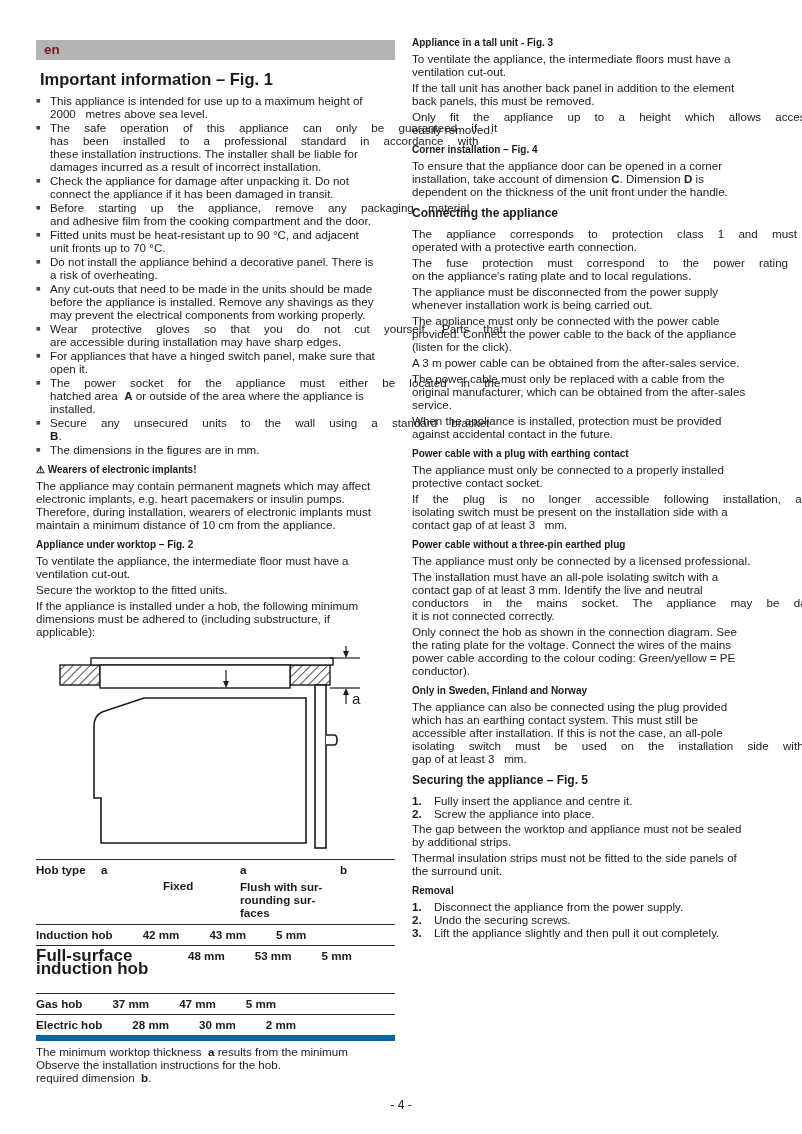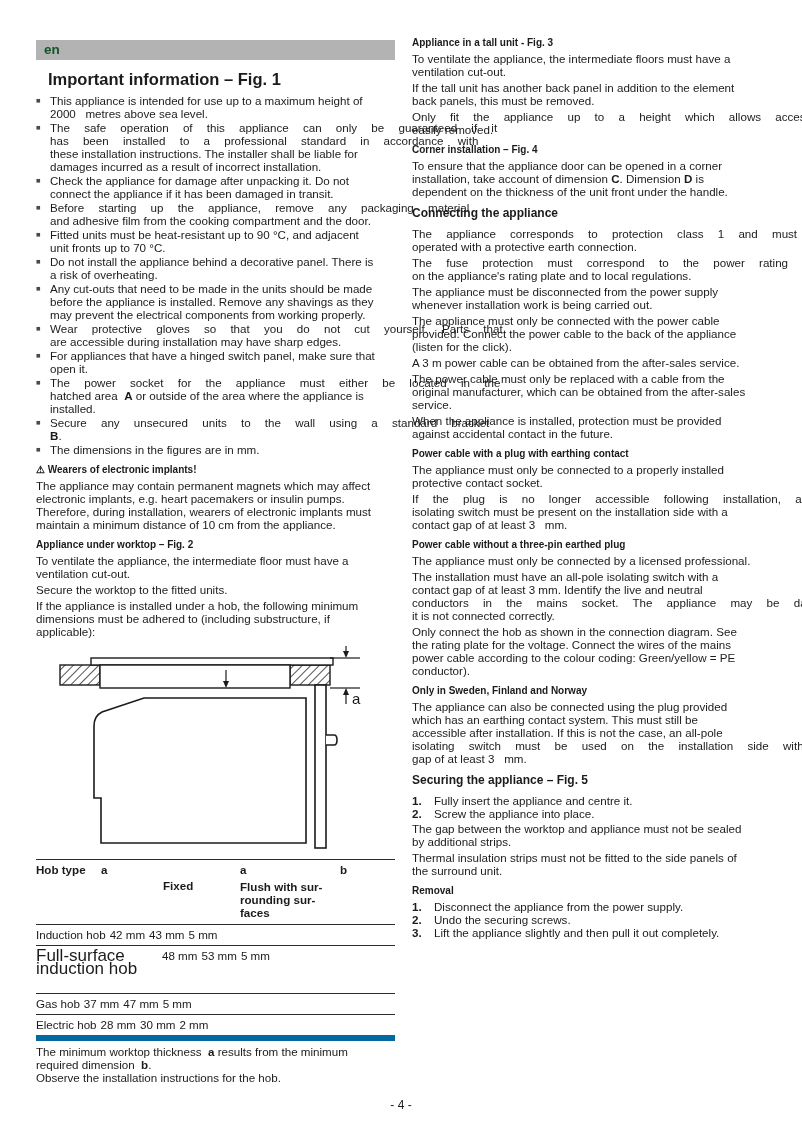--- a/index.html
+++ b/index.html
@@ -3,37 +3,37 @@
 <meta charset="utf-8">
 <style>
   html,body{margin:0;padding:0;background:#e8e8e8;}
   .page{position:relative;width:802px;height:1134px;background:#ffffff;overflow:hidden;
         font-family:"Liberation Sans",sans-serif;color:#1b1b1b;}
   .col-left{position:absolute;left:36px;top:40px;width:359px;}
   .col-right{position:absolute;left:412px;top:36px;width:390px;}
   .ln{white-space:pre;font-size:11.6px;line-height:13px;}
   .spread{word-spacing:11px;}
   .para{margin:0 0 3px 0;}
-  .h1{font-size:16.5px;font-weight:bold;margin:10px 0 5px 12px;line-height:19px;}
+  .h1{font-size:16.5px;font-weight:bold;margin:10px 0 5px 4px;line-height:19px;}
   .h1r{font-size:12px;font-weight:bold;margin:6px 0 4px 0;line-height:19px;}
   .h2{font-size:10px;font-weight:bold;line-height:14px;margin:7px 0 2px 0;white-space:pre;}
-  .enbadge{background:#b3b3b3;color:#14532d;font-weight:bold;font-size:13.5px;
+  .enbadge{background:#b3b3b3;color:#7f1d1d;font-weight:bold;font-size:13.5px;
            height:20px;line-height:20px;padding-left:8px;box-sizing:border-box;}
   .bullet{display:flex;margin:0 0 1px 0;}
   .bsq{width:14px;font-size:7.5px;line-height:13px;color:#4a4a4a;flex:none;}
   .btxt{flex:none;}
   .step{display:flex;}
   .num{font-weight:bold;width:22px;flex:none;font-size:11.6px;line-height:13px;}
   b{font-weight:bold;}
   
   .tbl{margin-top:8px;width:359px;border-top:1.6px solid #2b2b2b;border-bottom:6px solid #0369a1;}
   .thead{position:relative;height:64px;font-weight:bold;}
   .thead span{position:absolute;font-size:11.6px;line-height:13px;white-space:pre;}
   .pre-line{white-space:pre-line !important;width:95px;}
-  .trow{display:flex;gap:4px;border-top:1px solid #2b2b2b;padding:3px 0 4px 0;align-items:flex-start;}
+  .trow{display:flex;gap:30px;border-top:1px solid #2b2b2b;padding:3px 0 4px 0;align-items:flex-start;font-weight:bold;}
   .trow .ln{flex:none;}
   .wrapcell{white-space:normal;width:122px;font-size:17px;line-height:13px;}
   .rowgap{padding-bottom:18px;}
   .pageno{position:absolute;left:0;right:0;top:1098px;text-align:center;font-size:12px;color:#1b1b1b;}
   .dsvg{display:block;margin:8px 0 0 22px;}
   .earth{display:inline-block;vertical-align:-2px;}
 </style>
 </head>
 <body>
 
@@ -343,19 +343,19 @@
       <div class="trow">
         <span class="ln">Electric hob</span>
         <span class="ln">28 mm</span>
         <span class="ln">30 mm</span>
         <span class="ln">2 mm</span>
       </div>
     </div>
 
     <div class="para" style="margin-top:4px">
       <div class="ln"><span>The minimum worktop thickness  </span><b>a</b><span> results from the minimum</span></div>
+      <div class="ln">Observe the installation instructions for the hob.</div>
       <div class="ln"><span>required dimension  </span><b>b</b><span>.</span></div>
-      <div class="ln">Observe the installation instructions for the hob.</div>
     </div>
   </div>
 
   <div class="pageno">- 4 -</div>
 </div>
 
 </body></html>

